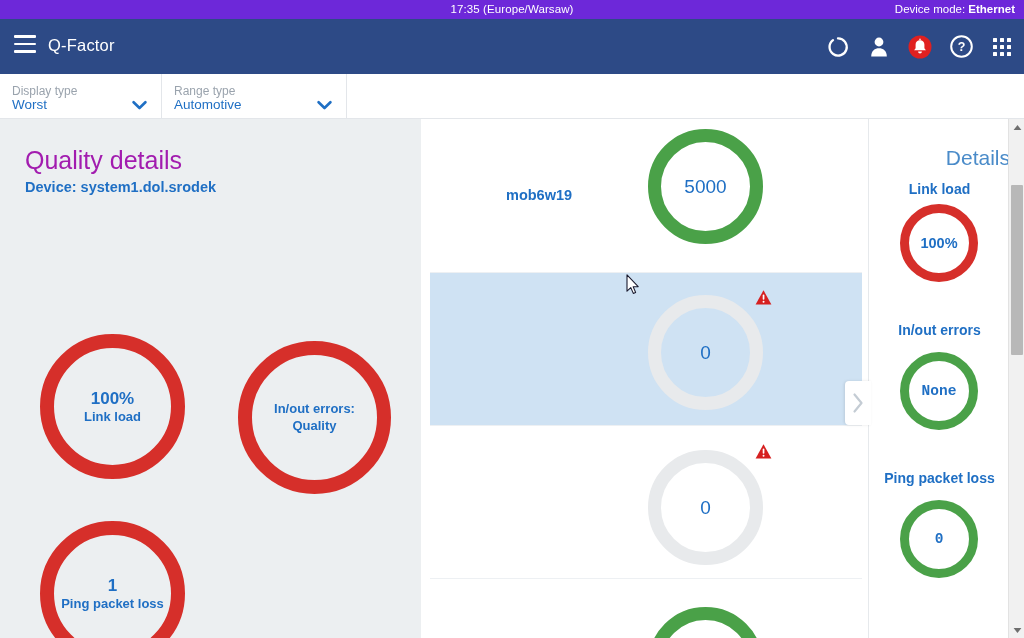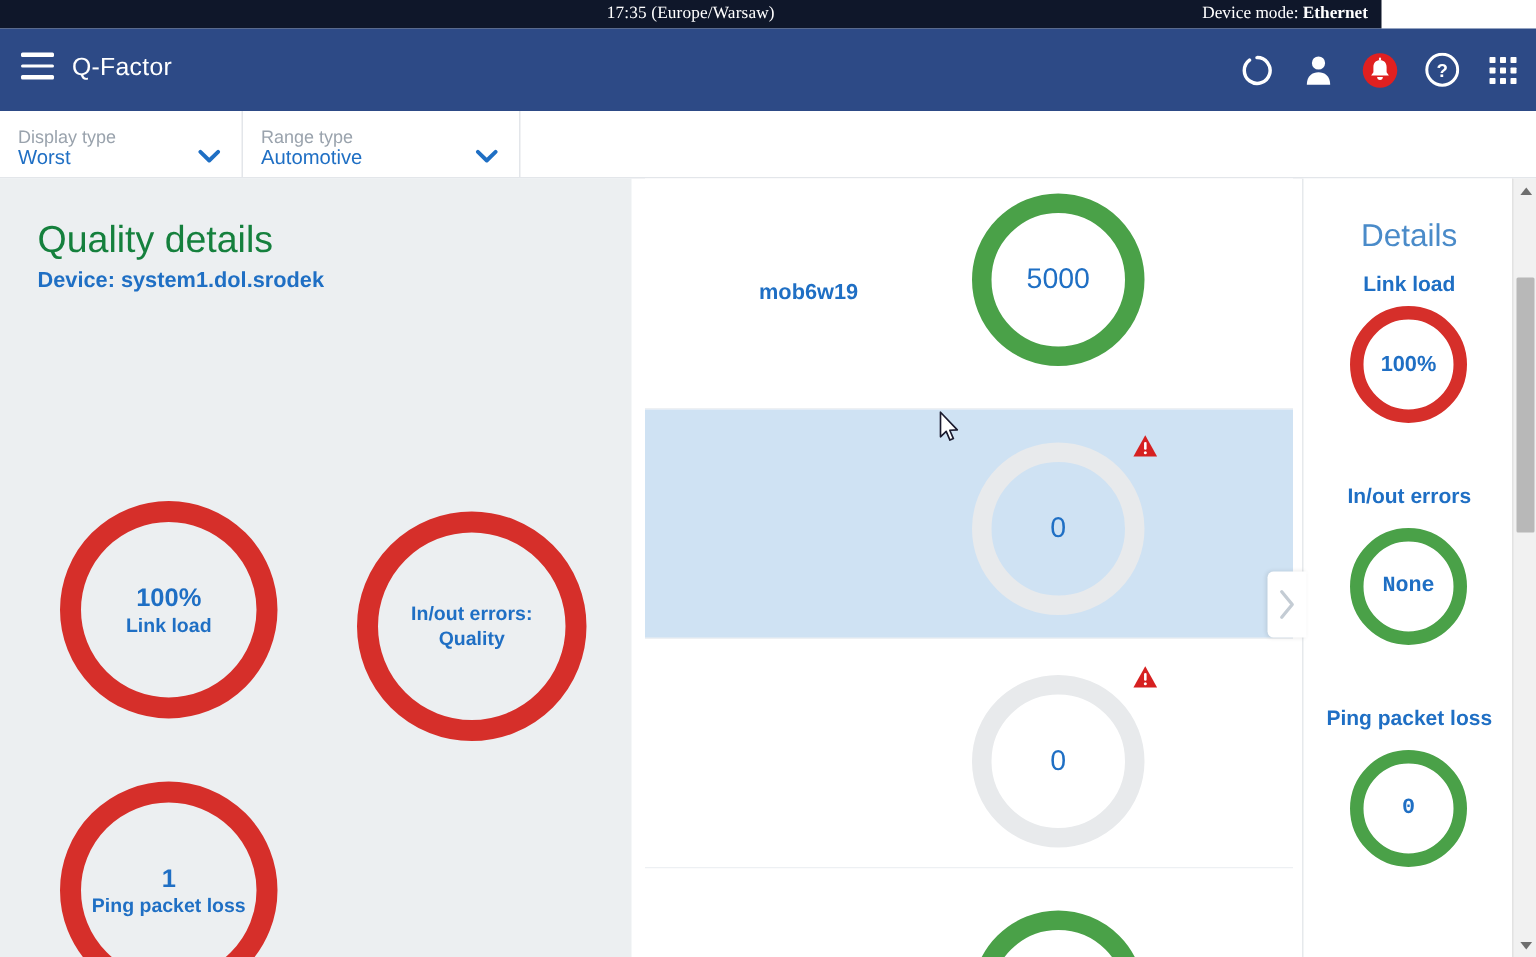--- a/index.html
+++ b/index.html
@@ -16,26 +16,25 @@
     position: relative;
     width: 1024px;
     height: 638px;
     overflow: hidden;
   }
 
   
   .status-strip {
     position: absolute;
     top: 0; left: 0;
-    width: 921px; height: 19px;
-    background: #0f172a;
+    width: 1024px; height: 19px;
+    background: #6d28d9;
     color: #ffffff;
     font-size: 11.5px;
     line-height: 19px;
-    font-family: Liberation Serif, serif;
   }
   .status-time {
     position: absolute;
     left: 0; right: 0;
     text-align: center;
     font-weight: 400;
     letter-spacing: 0.1px;
   }
   .status-devmode {
     position: absolute;
@@ -152,21 +151,21 @@
     position: absolute;
     top: 119px; left: 0;
     width: 421px; height: 519px;
     background: #eceff1;
     overflow: hidden;
   }
   .qd-title {
     position: absolute;
     left: 25px; top: 27px;
     font-size: 25px;
-    color: #15803d;
+    color: #a21caf;
     font-weight: 400;
   }
   .qd-device {
     position: absolute;
     left: 25px; top: 60px;
     font-size: 14.5px;
     color: #1f6fc4;
     font-weight: 700;
   }
 
@@ -254,21 +253,21 @@
     position: absolute;
     top: 119px; left: 868px;
     width: 141px; height: 519px;
     background: #ffffff;
     border-left: 1px solid #e6e9ec;
     overflow: hidden;
   }
   .rp-title {
     position: absolute;
     left: 0; width: 141px; top: 27px;
-    text-align: center;
+    text-align: right;
     font-size: 21px;
     color: #4a8bc9;
   }
   .rp-label {
     position: absolute;
     left: 0; width: 141px;
     text-align: center;
     font-size: 14px;
     font-weight: 700;
     color: #1f6fc4;

